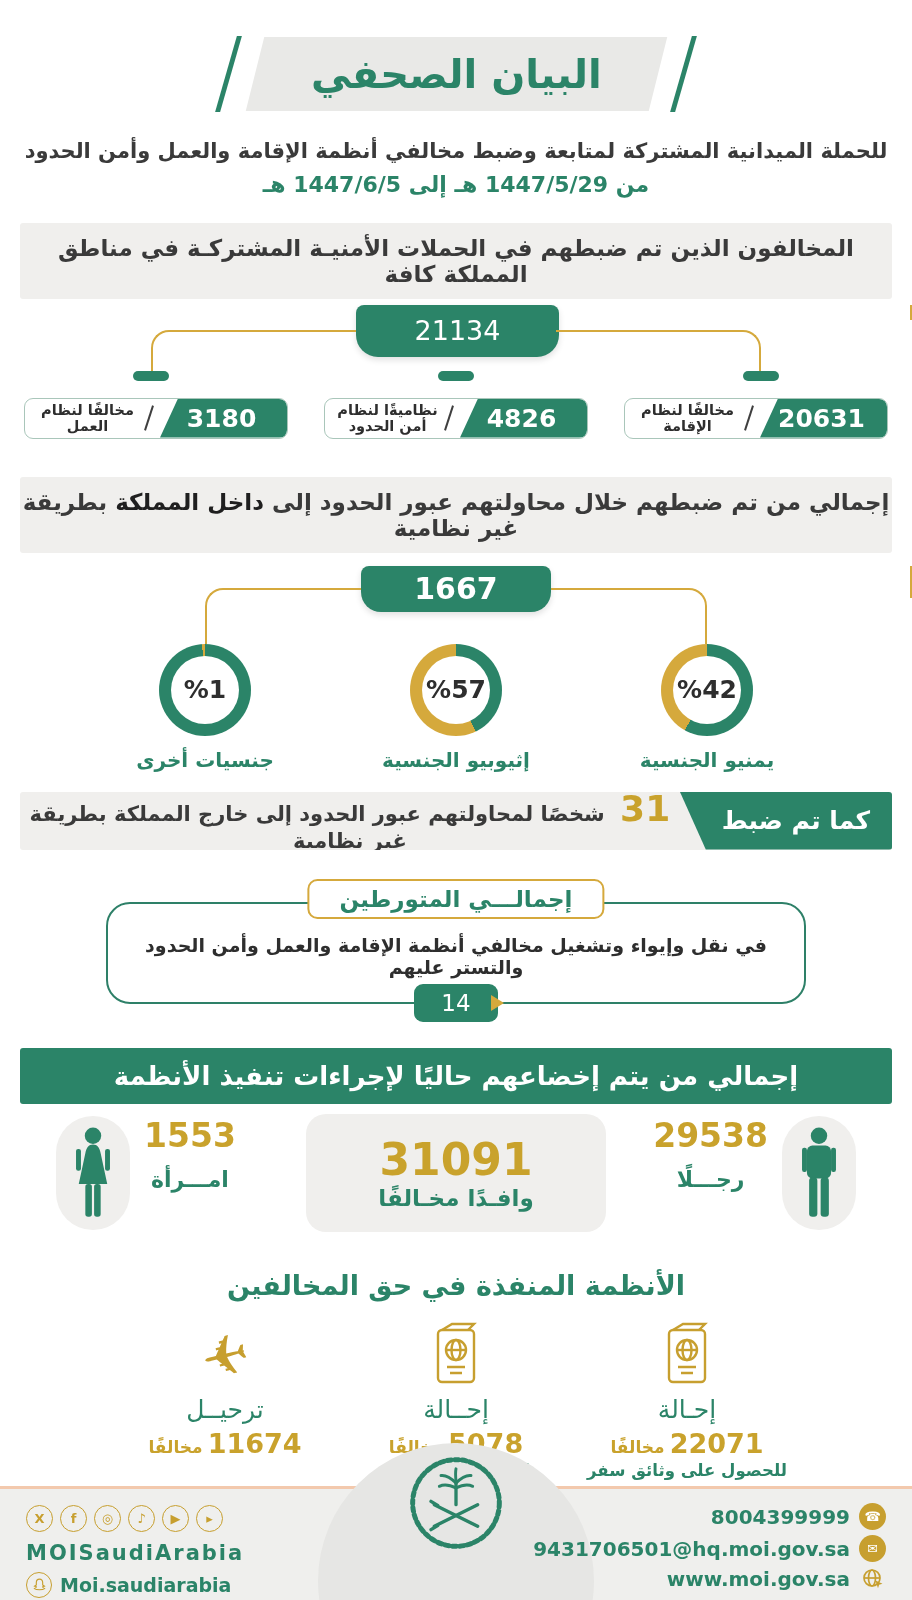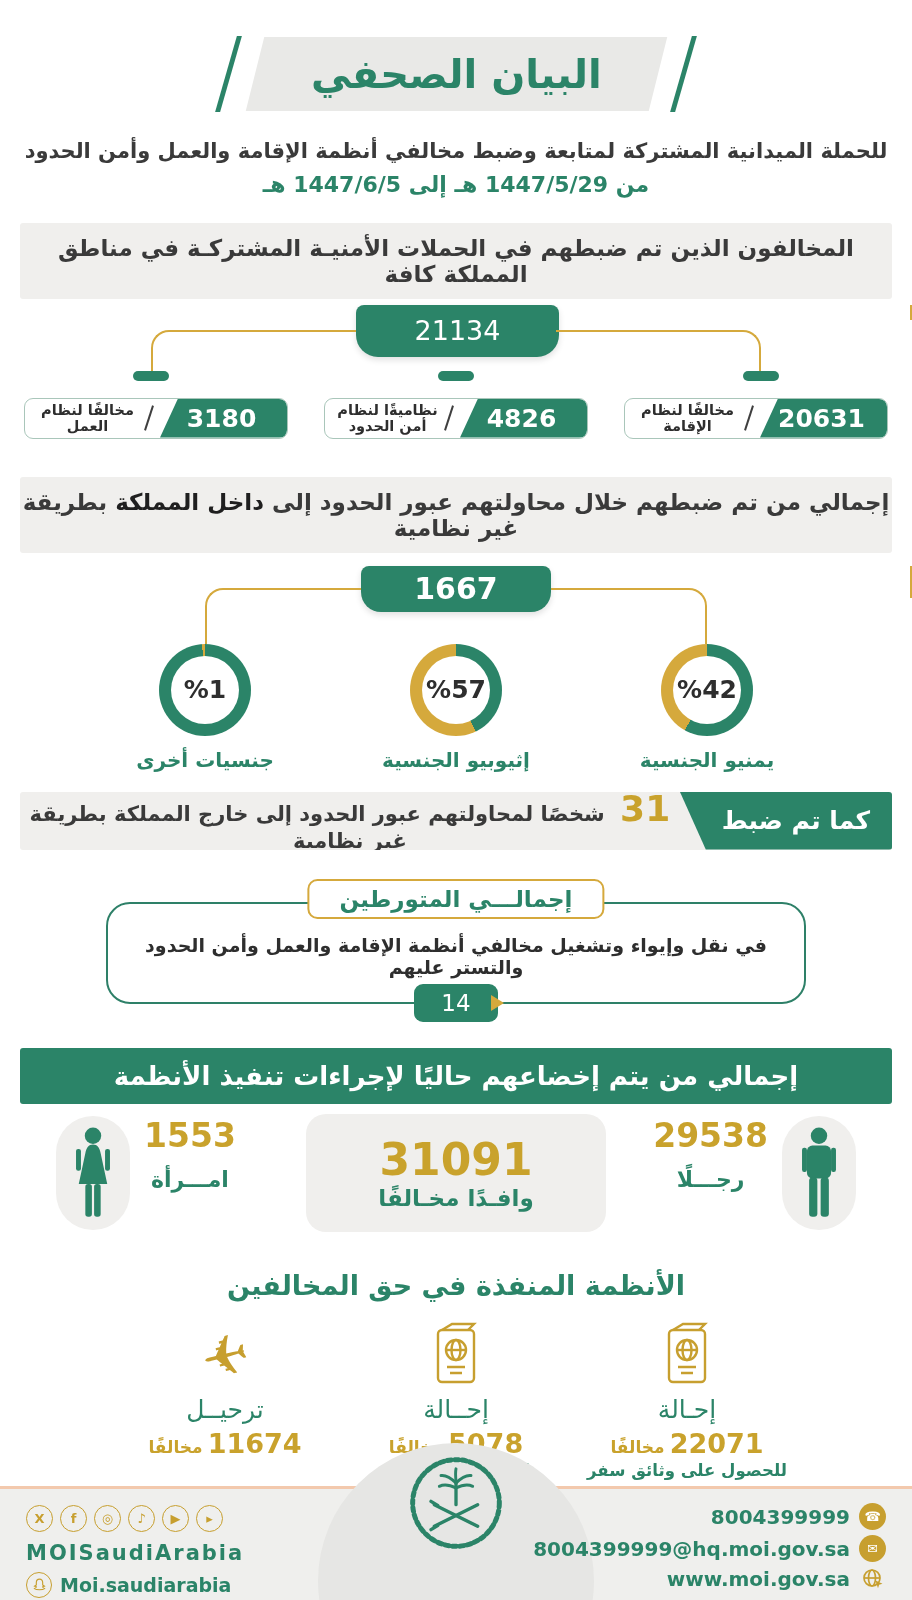--- a/index.html
+++ b/index.html
@@ -346,21 +346,21 @@
       </div>
     </div>
 
     <div class="contact-block">
       <div class="contact-row">
         <span class="circle-icon">☎</span>
         <span class="contact-txt">8004399999</span>
       </div>
       <div class="contact-row">
         <span class="circle-icon">✉</span>
-        <span class="contact-txt">8004399999@hq.moi.gov.sa</span>
+        <span class="contact-txt">9431706501@hq.moi.gov.sa</span>
       </div>
       <div class="contact-row">
         <span style="flex:none;width:27px;display:flex;justify-content:center">
           <svg viewBox="0 0 24 24" width="24" height="24">
               <g fill="none" stroke="#c79f2f" stroke-width="1.7">
                 <circle cx="11" cy="11" r="8"></circle>
                 <ellipse cx="11" cy="11" rx="3.5" ry="8"></ellipse>
                 <path d="M3 11h16"></path>
               </g>
               <path d="M14.5 13.5l7 3.2-3.4 1.1-1.1 3.4z" fill="#c79f2f"></path>

